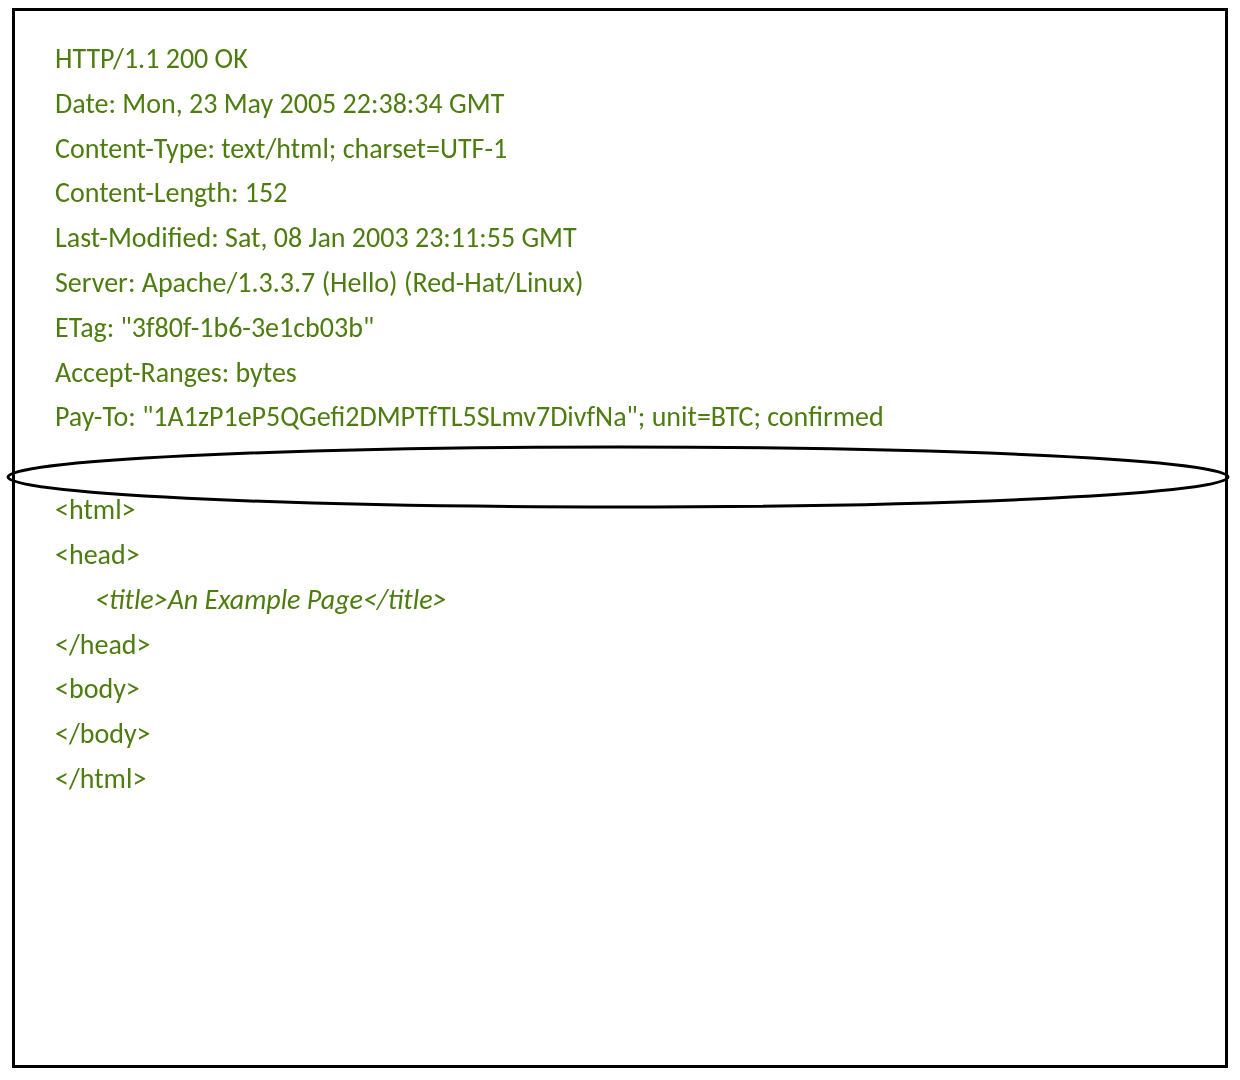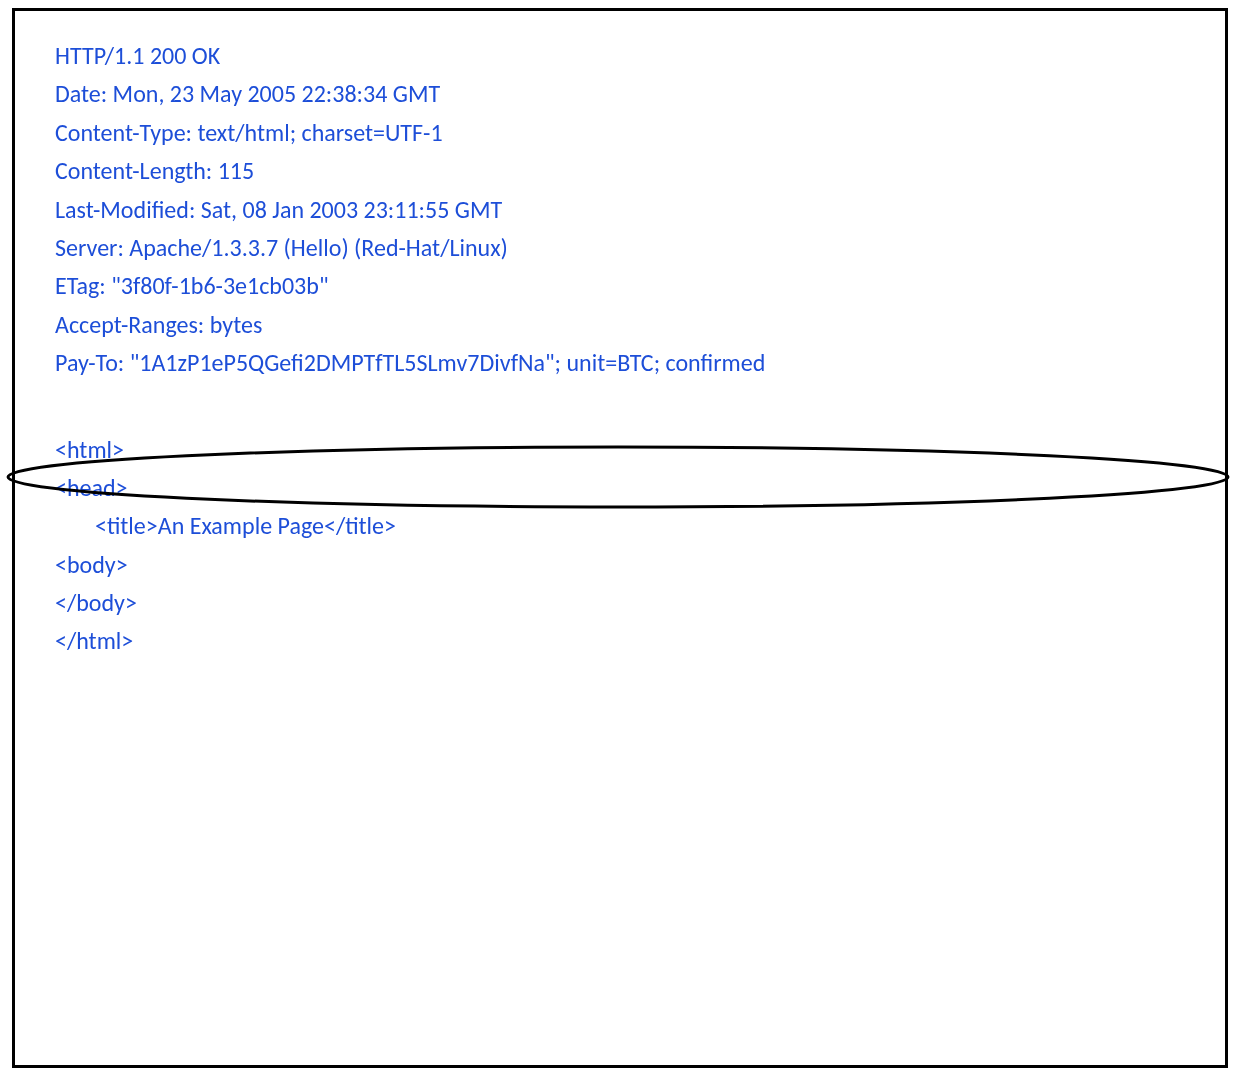--- a/index.html
+++ b/index.html
@@ -15,68 +15,70 @@
       padding: 8px 12px;
     }
     .container {
       border: 3px solid #000000;
       width: 100%;
       height: 1060px;
       padding: 26px 20px 20px 40px;
       position: relative;
     }
     .line {
-      font-size: 24px;
+      font-size: 28px;
       line-height: 1.6;
-      color: #1d4ed8;
+      color: #4d7c0f;
       white-space: pre;
       font-family: Calibri, Arial, sans-serif;
     }
     .ellipse-wrap {
       position: absolute;
       left: -12px;
       top: 434px;
       width: 1230px;
       height: 64px;
       pointer-events: none;
     }
     .ellipse-wrap svg {
       width: 100%;
       height: 100%;
     }
     .indent {
       padding-left: 40px;
+      font-style: italic;
     }
     .spacer {
       height: 48px;
     }
   </style>
 </head>
 <body>
 
 <div class="container">
 
   <div class="ellipse-wrap">
     <svg viewBox="0 0 1230 64" preserveAspectRatio="none">
       <ellipse cx="615" cy="32" rx="610" ry="30" fill="none" stroke="#000000" stroke-width="3"></ellipse>
     </svg>
   </div>
 
   <div class="line">HTTP/1.1 200 OK</div>
   <div class="line">Date: Mon, 23 May 2005 22:38:34 GMT</div>
   <div class="line">Content-Type: text/html; charset=UTF-1</div>
-  <div class="line">Content-Length: 115</div>
+  <div class="line">Content-Length: 152</div>
   <div class="line">Last-Modified: Sat, 08 Jan 2003 23:11:55 GMT</div>
   <div class="line">Server: Apache/1.3.3.7 (Hello) (Red-Hat/Linux)</div>
   <div class="line">ETag: "3f80f-1b6-3e1cb03b"</div>
   <div class="line">Accept-Ranges: bytes</div>
   <div class="line">Pay-To: "1A1zP1eP5QGefi2DMPTfTL5SLmv7DivfNa"; unit=BTC; confirmed</div>
 
   <div class="spacer"></div>
 
   <div class="line">&lt;html&gt;</div>
   <div class="line">&lt;head&gt;</div>
   <div class="line indent">&lt;title&gt;An Example Page&lt;/title&gt;</div>
+  <div class="line">&lt;/head&gt;</div>
   <div class="line">&lt;body&gt;</div>
   <div class="line">&lt;/body&gt;</div>
   <div class="line">&lt;/html&gt;</div>
 
 </div>
 
 </body></html>

